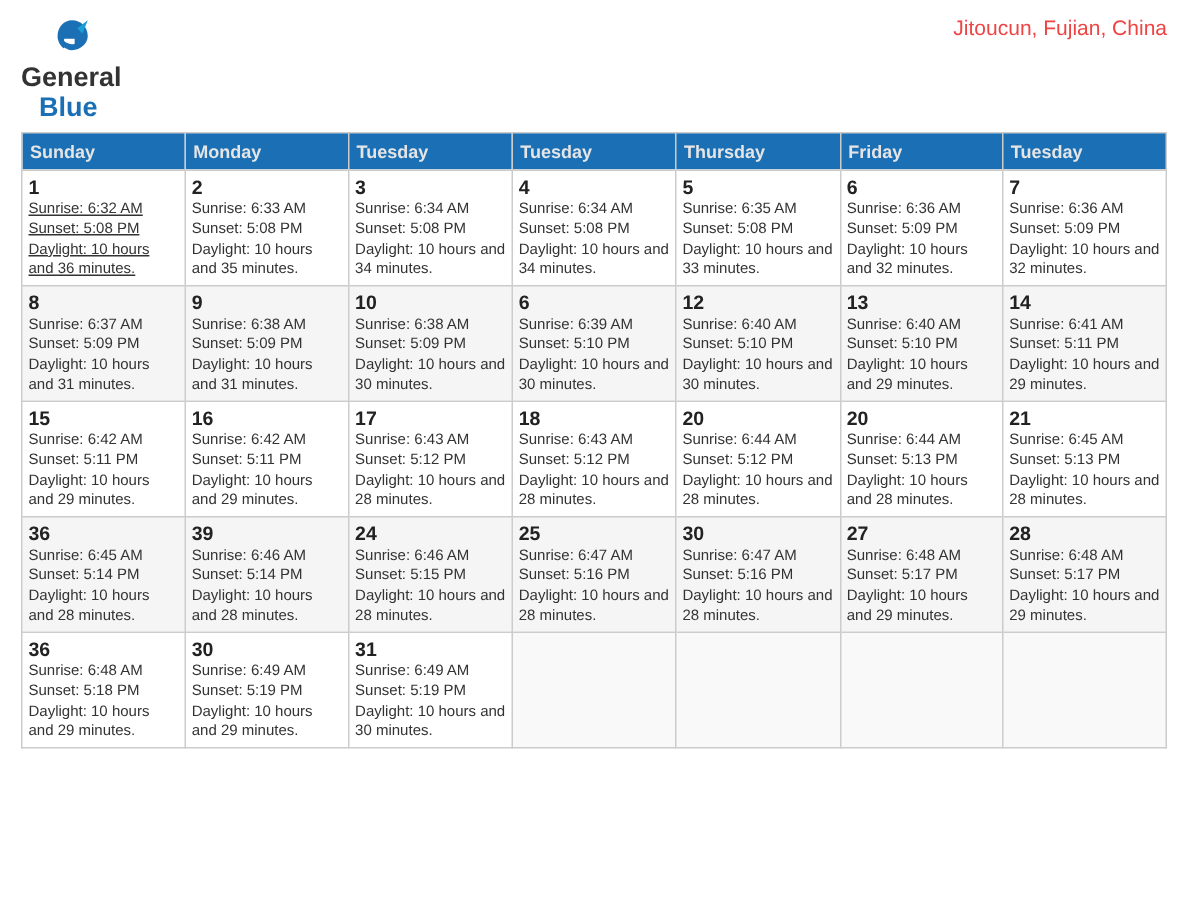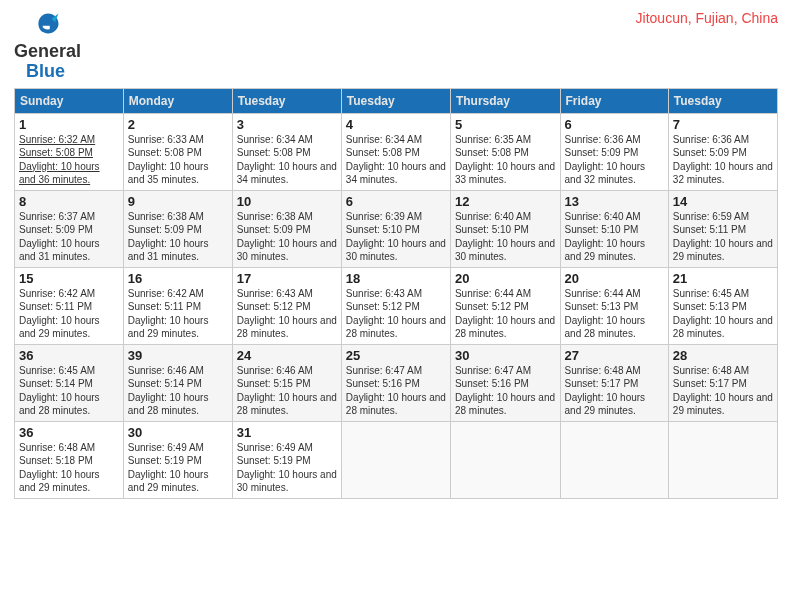--- a/index.html
+++ b/index.html
@@ -200,21 +200,21 @@
 Daylight: 10 hours and 30 minutes.</div>
           </td>
           <td>
             <span class="day-num">13</span>
             <div class="day-info" style="white-space: pre-line;">Sunrise: 6:40 AM
 Sunset: 5:10 PM
 Daylight: 10 hours and 29 minutes.</div>
           </td>
           <td>
             <span class="day-num">14</span>
-            <div class="day-info" style="white-space: pre-line;">Sunrise: 6:59 AM
+            <div class="day-info" style="white-space: pre-line;">Sunrise: 6:41 AM
 Sunset: 5:11 PM
 Daylight: 10 hours and 29 minutes.</div>
           </td>
         </tr>
         <tr>
           <td>
             <span class="day-num">15</span>
             <div class="day-info" style="white-space: pre-line;">Sunrise: 6:42 AM
 Sunset: 5:11 PM
 Daylight: 10 hours and 29 minutes.</div>

